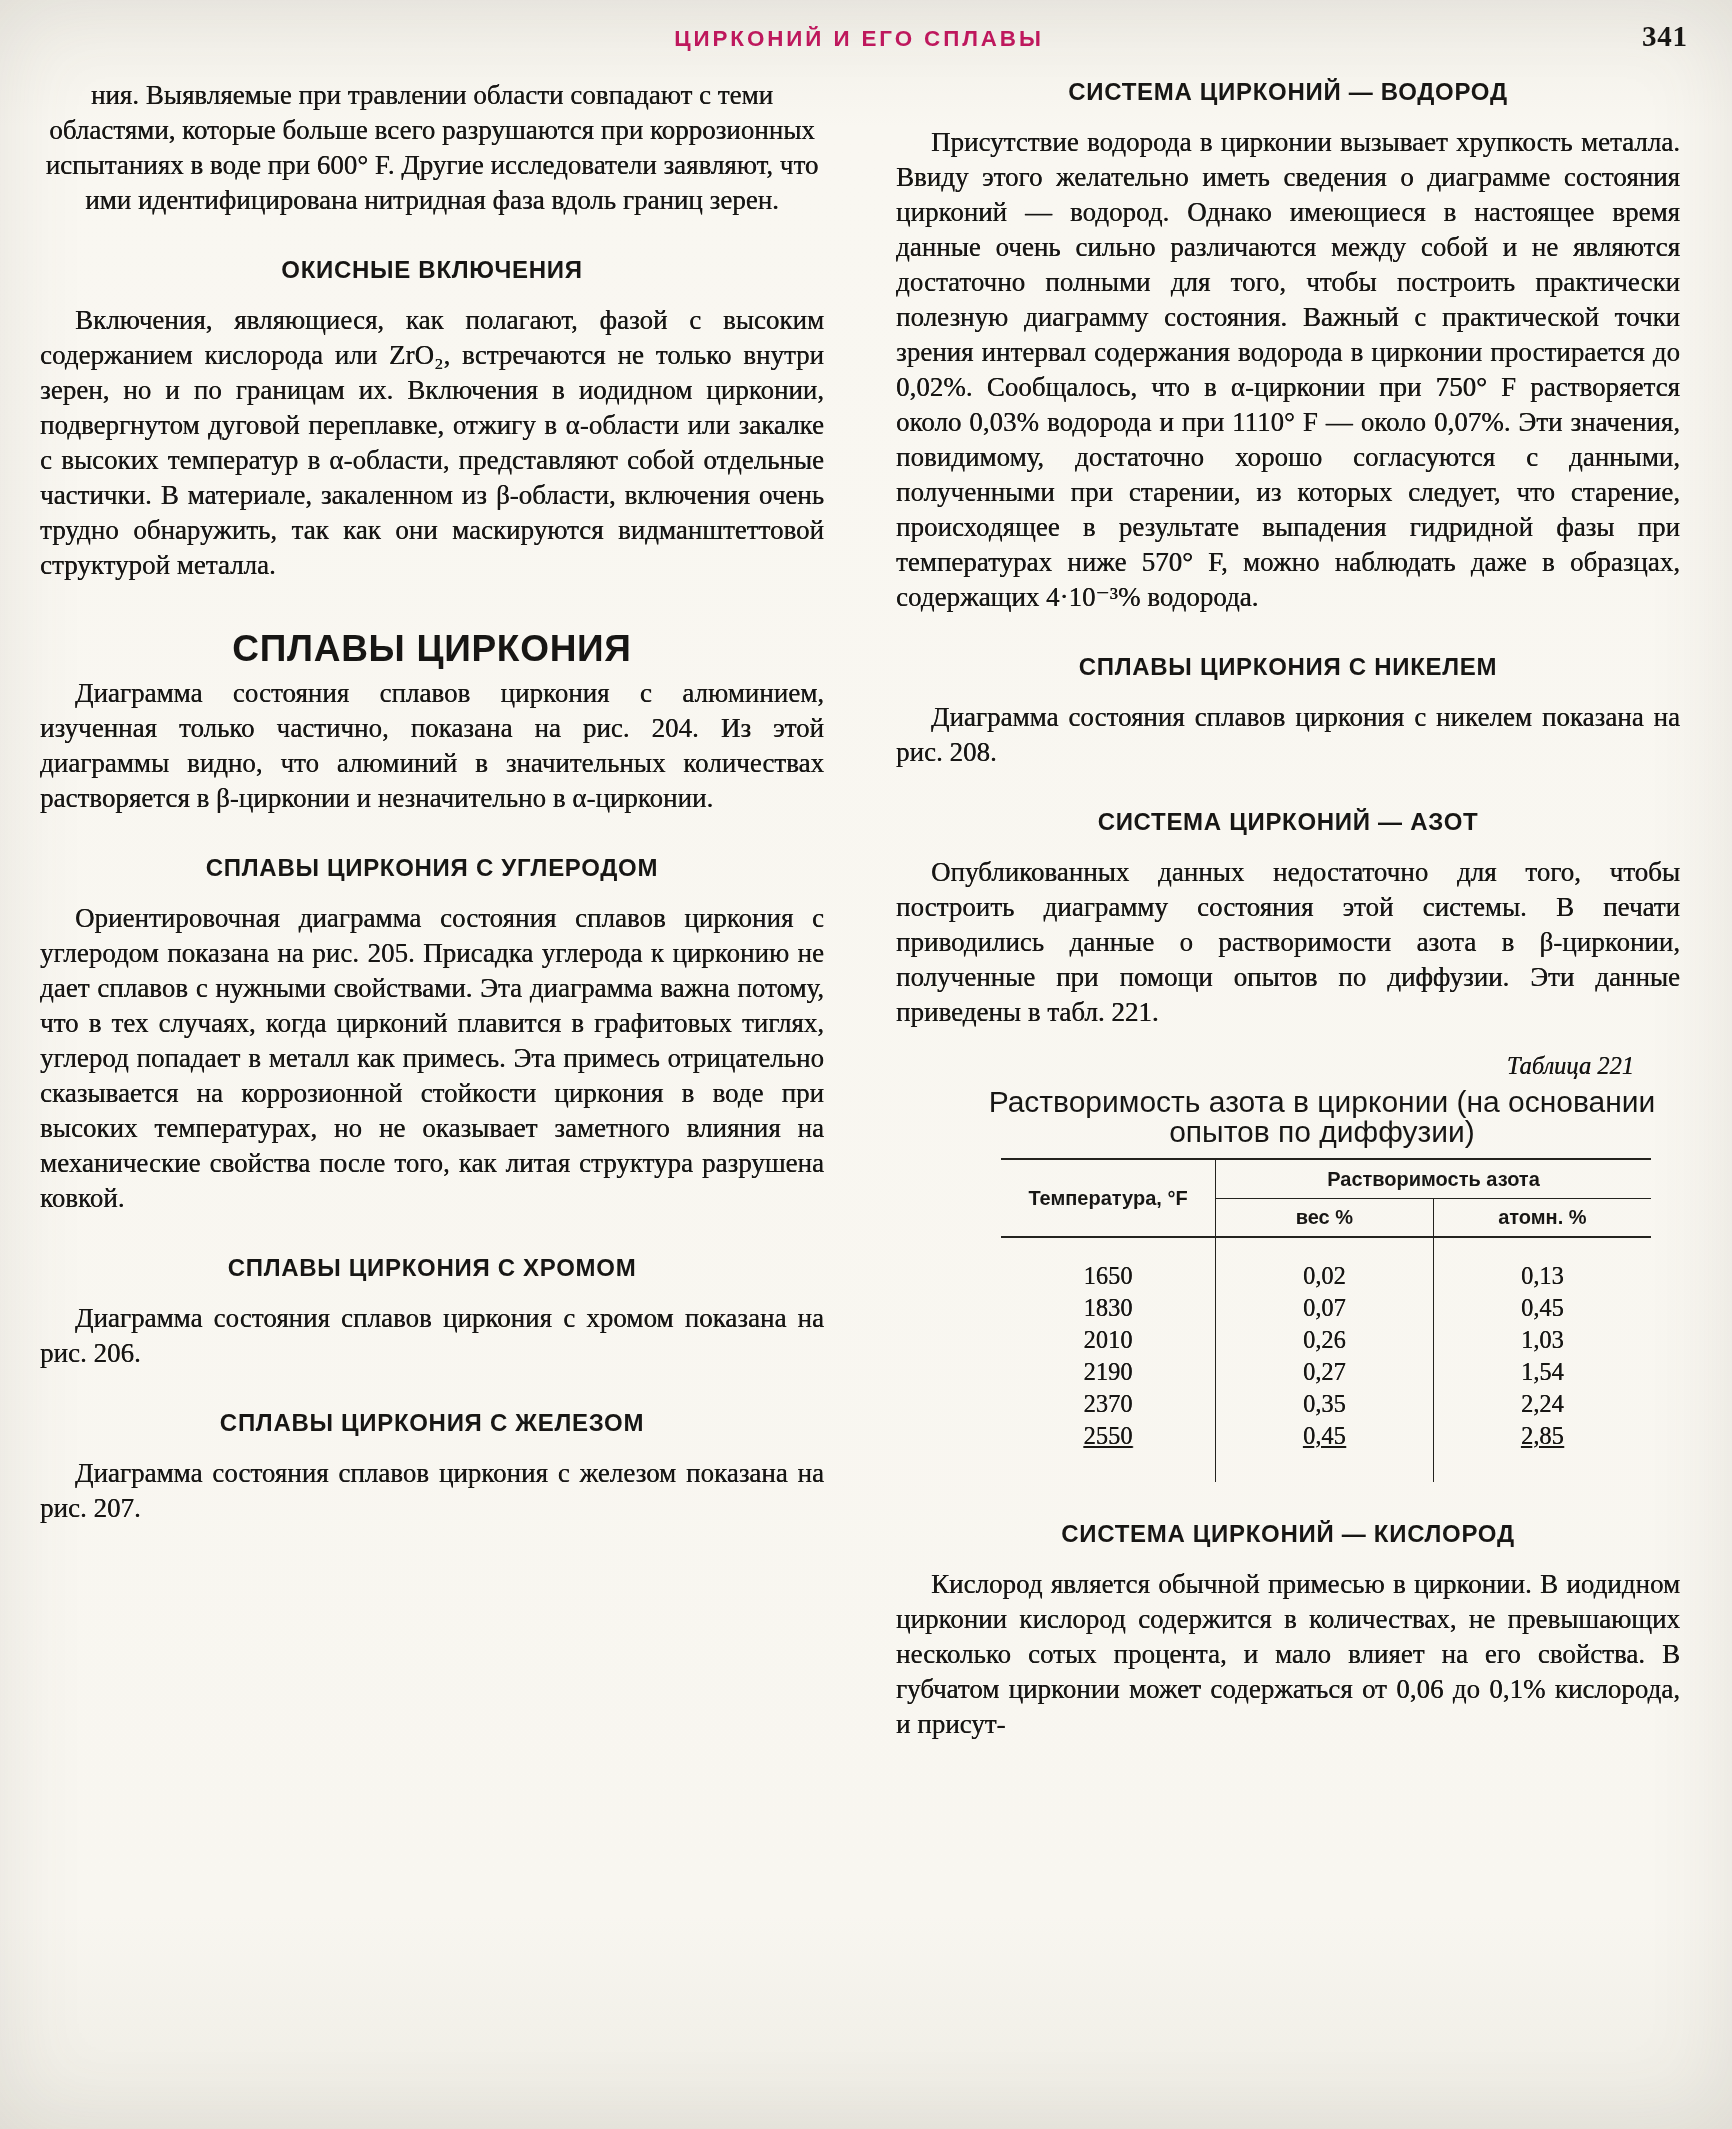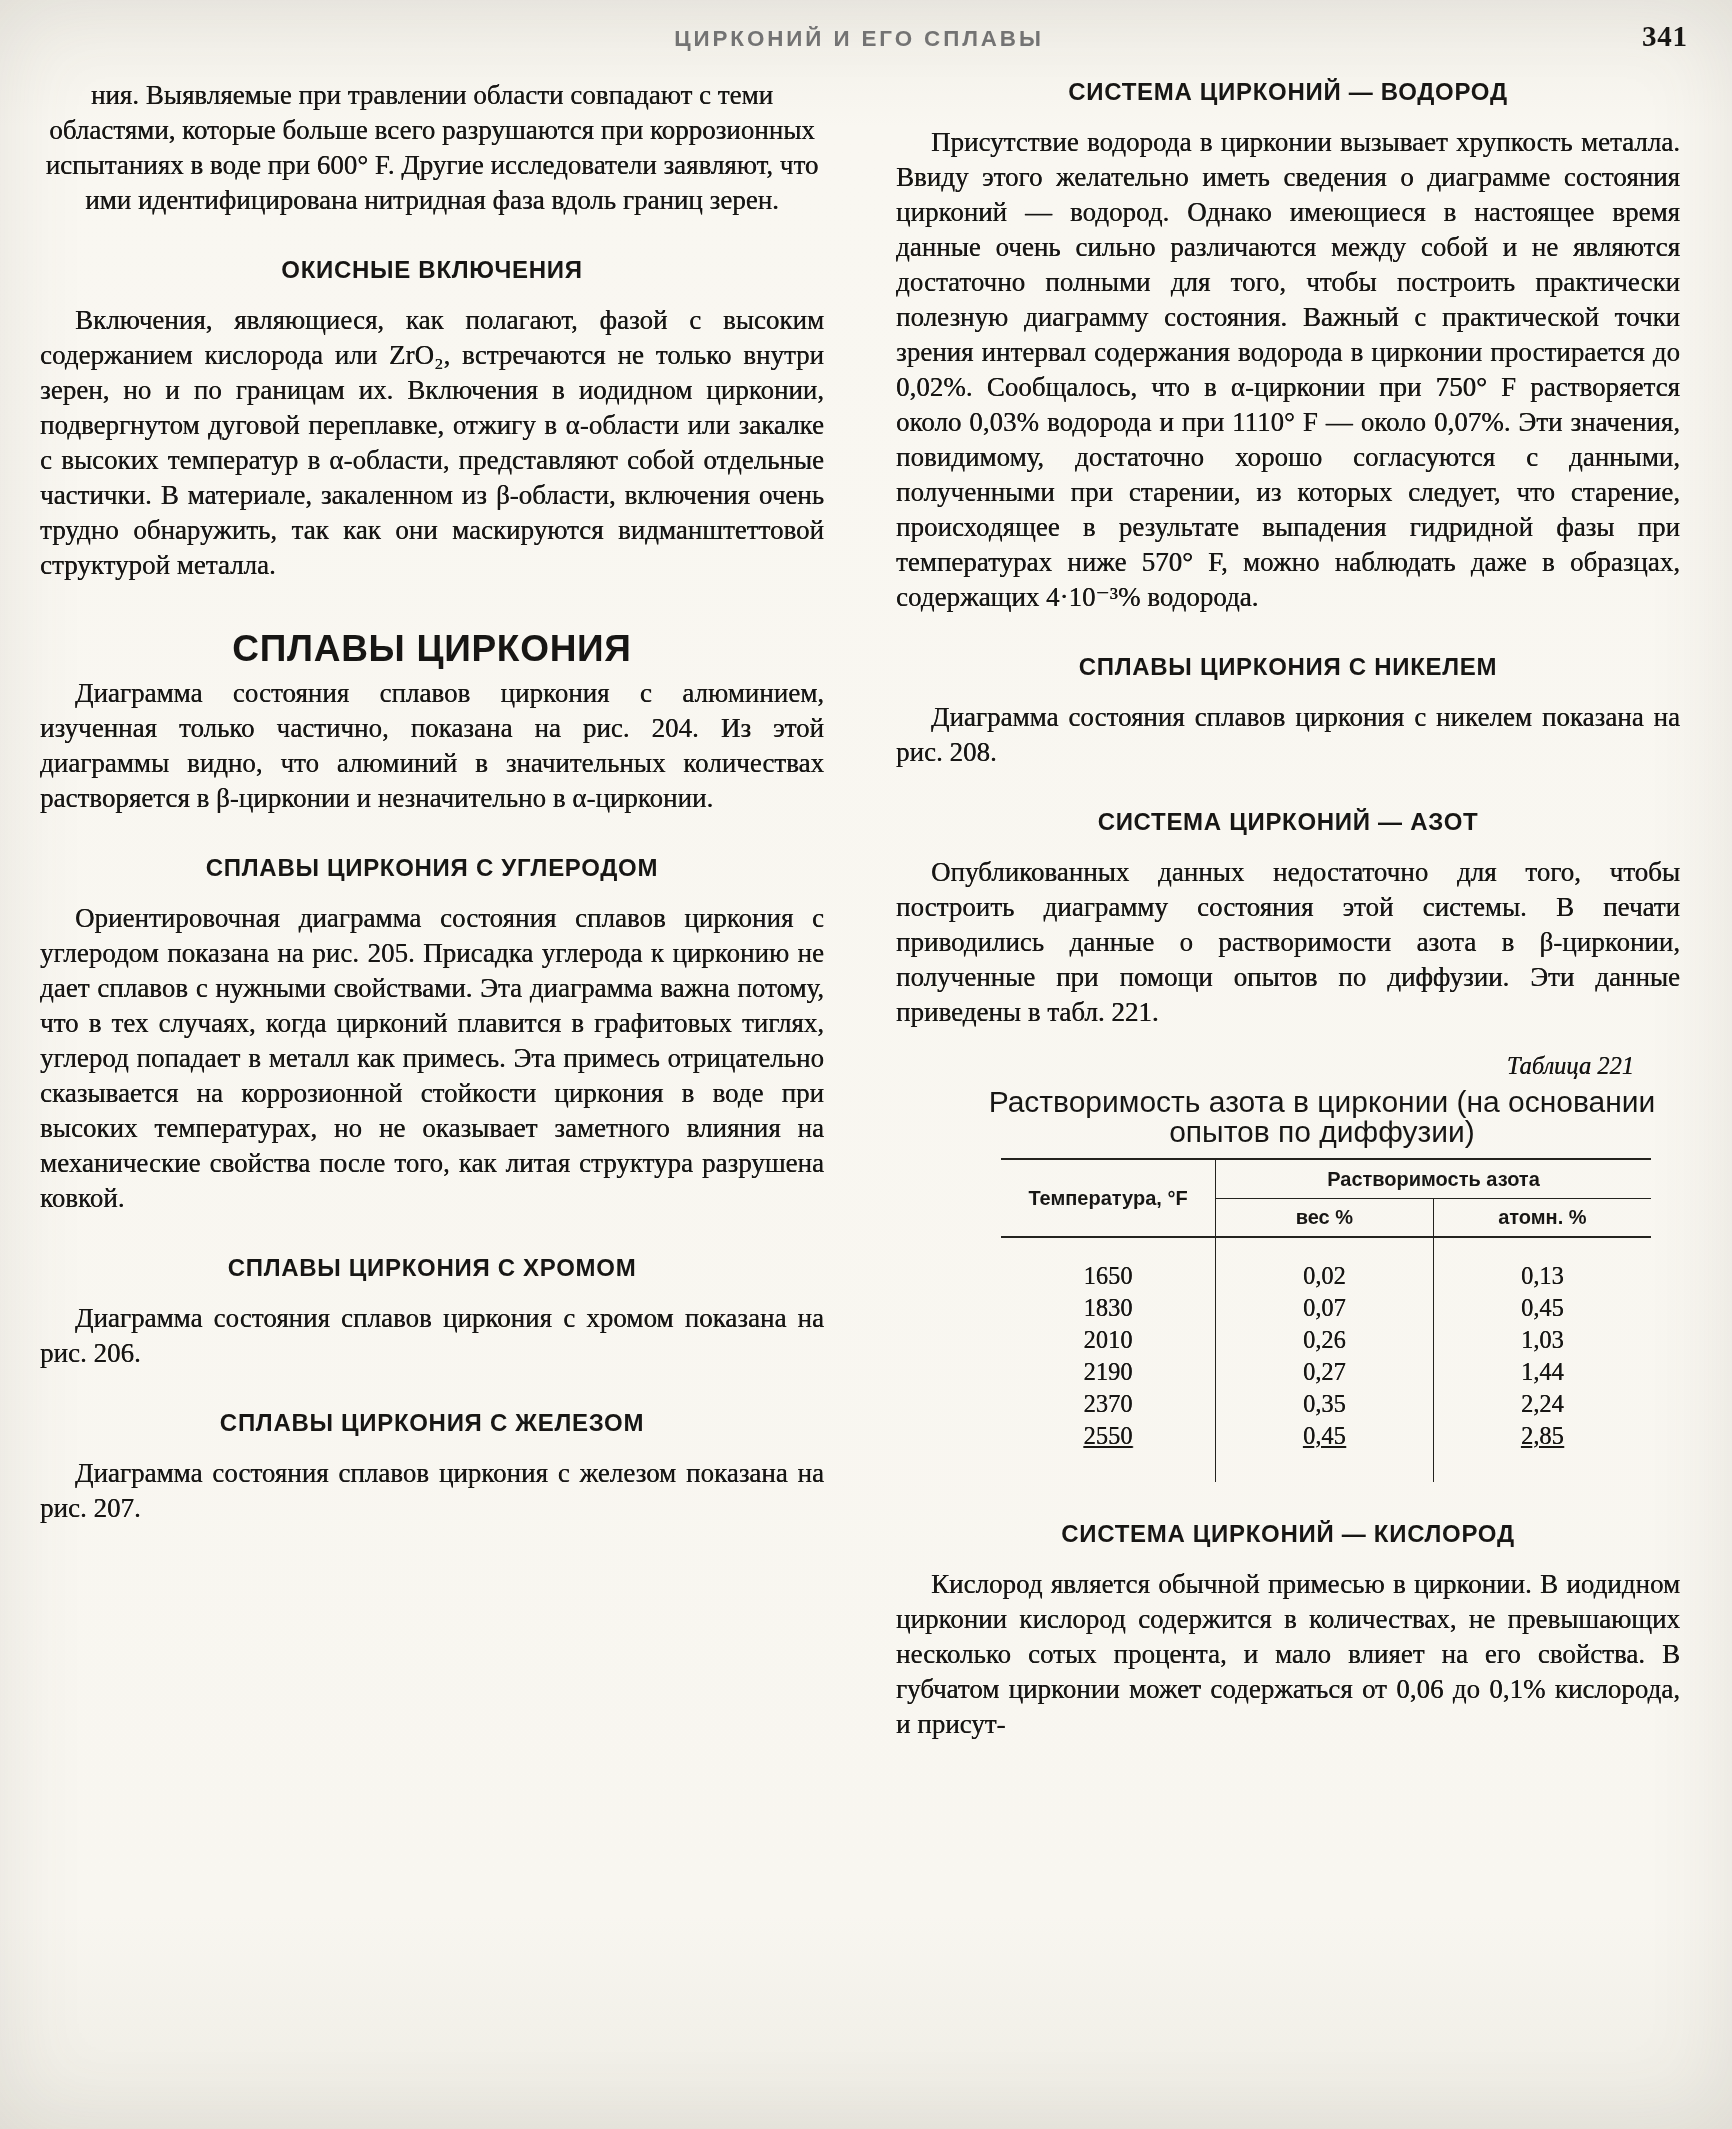--- a/index.html
+++ b/index.html
@@ -29,21 +29,21 @@
     margin-bottom: 19px;
   }
   .rh-title {
     position: absolute;
     left: 0; right: 14px;
     text-align: center;
     font-family: "Liberation Sans", "DejaVu Sans", sans-serif;
     font-weight: bold;
     font-size: 22.4px;
     letter-spacing: 2.9px;
-    color: #737373;
+    color: #be185d;
     padding-top: 5.8px;
   }
   .rh-page-num {
     position: absolute;
     right: 4.3px;
     top: 0;
     font-size: 29px;
     font-weight: bold;
     letter-spacing: 0.7px;
   }
@@ -200,21 +200,21 @@
             <td>0,45</td>
           </tr>
           <tr>
             <td class="v-r">2010</td>
             <td class="v-r">0,26</td>
             <td>1,03</td>
           </tr>
           <tr>
             <td class="v-r">2190</td>
             <td class="v-r">0,27</td>
-            <td>1,44</td>
+            <td>1,54</td>
           </tr>
           <tr>
             <td class="v-r">2370</td>
             <td class="v-r">0,35</td>
             <td>2,24</td>
           </tr>
           <tr>
             <td class="v-r">2550</td>
             <td class="v-r">0,45</td>
             <td>2,85</td>

